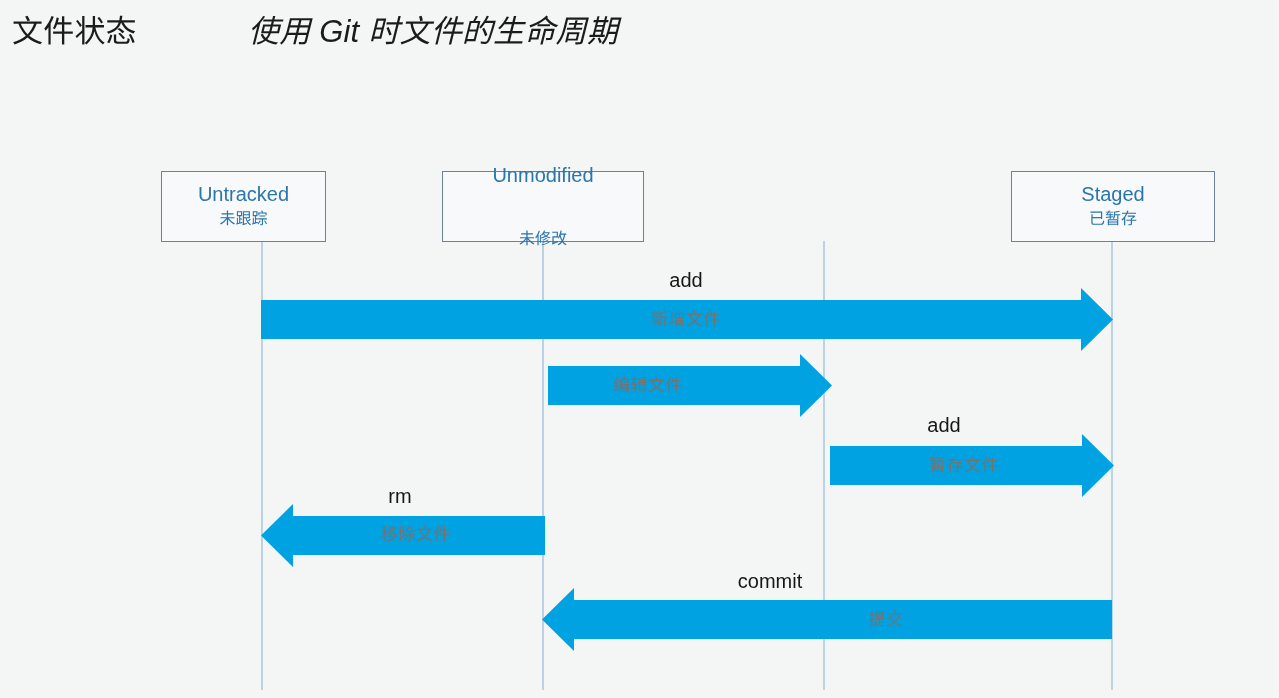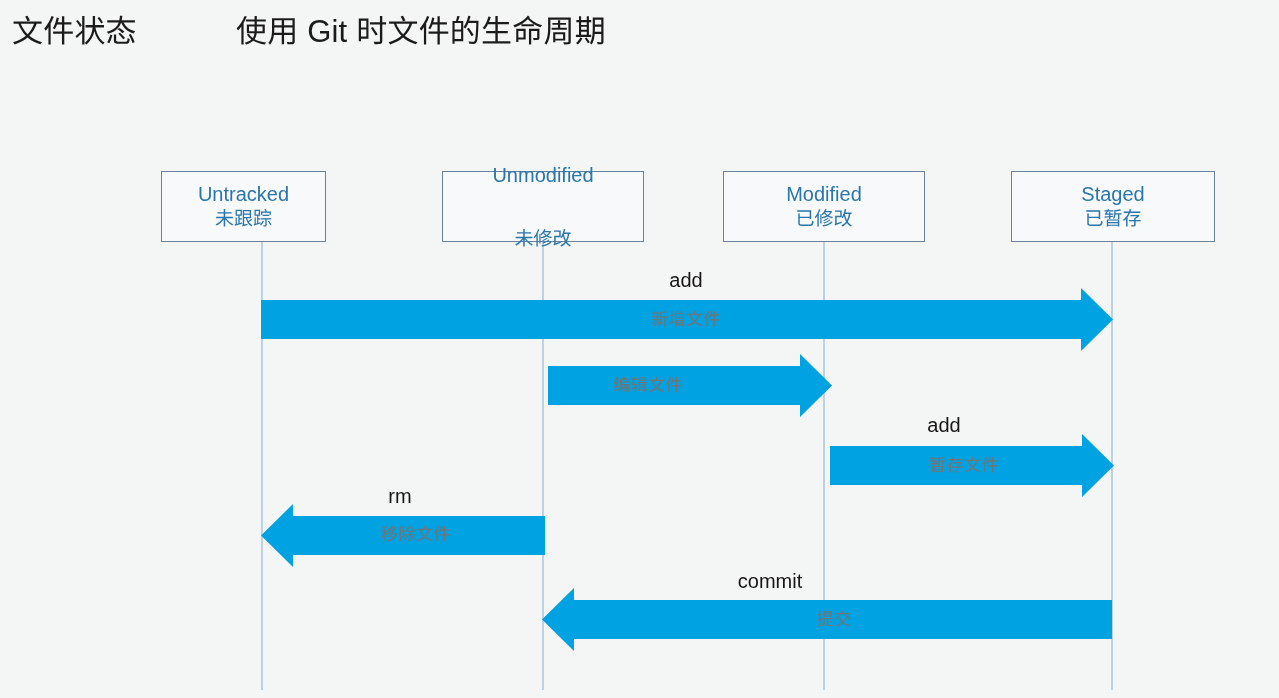--- a/index.html
+++ b/index.html
@@ -29,21 +29,21 @@
   .hdr {
     position: absolute;
     top: 17px;
     color: #1b1b1b;
     font-size: 31px;
     line-height: 30px;
     white-space: nowrap;
     letter-spacing: 0.2px;
   }
   #hdr-state { left: 12px; }
-  #hdr-title { left: 236px; }
+  #hdr-title { left: 248px; font-style: italic; }
 
   
   .lifeline {
     position: absolute;
     width: 2px;
     background: #bcd2e3;
     top: 241px;
     height: 449px;
   }
 
@@ -61,21 +61,21 @@
     color: #2f6f9f;
   }
   .actor-box .en {
     font-size: 20px;
     line-height: 25px;
     font-weight: 400;
     color: #2b76ab;
     white-space: nowrap;
   }
   .actor-box .zh {
-    font-size: 19px;
+    font-size: 16px;
     line-height: 24px;
     color: #2b76ab;
     white-space: nowrap;
   }
 
   
   .arrow {
     position: absolute;
   }
   .arrow svg { display: block; }
@@ -113,24 +113,20 @@
   <div class="actor-box" style="left:161px; width:165px;">
     <span class="en">Untracked</span>
     <span class="zh">未跟踪</span>
   </div>
 
   <div class="actor-box" style="left:442px; width:202px;gap:39px;">
     <span class="en">Unmodified</span>
     <span class="zh">未修改</span>
   </div>
 
-  <div class="actor-box" style="left:723px; width:202px;">
-    <span class="en">Modified</span>
-    <span class="zh">已修改</span>
-  </div>
 
   <div class="actor-box" style="left:1011px; width:204px;">
     <span class="en">Staged</span>
     <span class="zh">已暂存</span>
   </div>
 
   <div class="arrow-cmd" style="left:686px; top:270px;">add</div>
   <div class="arrow" style="left:261px; top:288px;">
     <svg width="852" height="63" viewBox="0 0 852 63" xmlns="http://www.w3.org/2000/svg">
       <path d="M0 12 L820 12 L820 0 L852 31.5 L820 63 L820 51 L0 51 Z" fill="#00a2e1"></path>
@@ -160,15 +156,15 @@
     </svg>
   </div>
   <div class="arrow-zh" style="left:416px; top:534px;text-align:center;">移除文件</div>
 
   <div class="arrow-cmd" style="left:770px; top:571px;">commit</div>
   <div class="arrow" style="left:542px; top:588px;">
     <svg width="570" height="63" viewBox="0 0 570 63" xmlns="http://www.w3.org/2000/svg">
       <path d="M570 12 L32 12 L32 0 L0 31.5 L32 63 L32 51 L570 51 Z" fill="#00a2e1"></path>
     </svg>
   </div>
-  <div class="arrow-zh" style="left:834px; top:619px;">提交</div>
+  <div class="arrow-zh" style="left:886px; top:619px;">提交</div>
 
 </div>
 
 </body></html>

